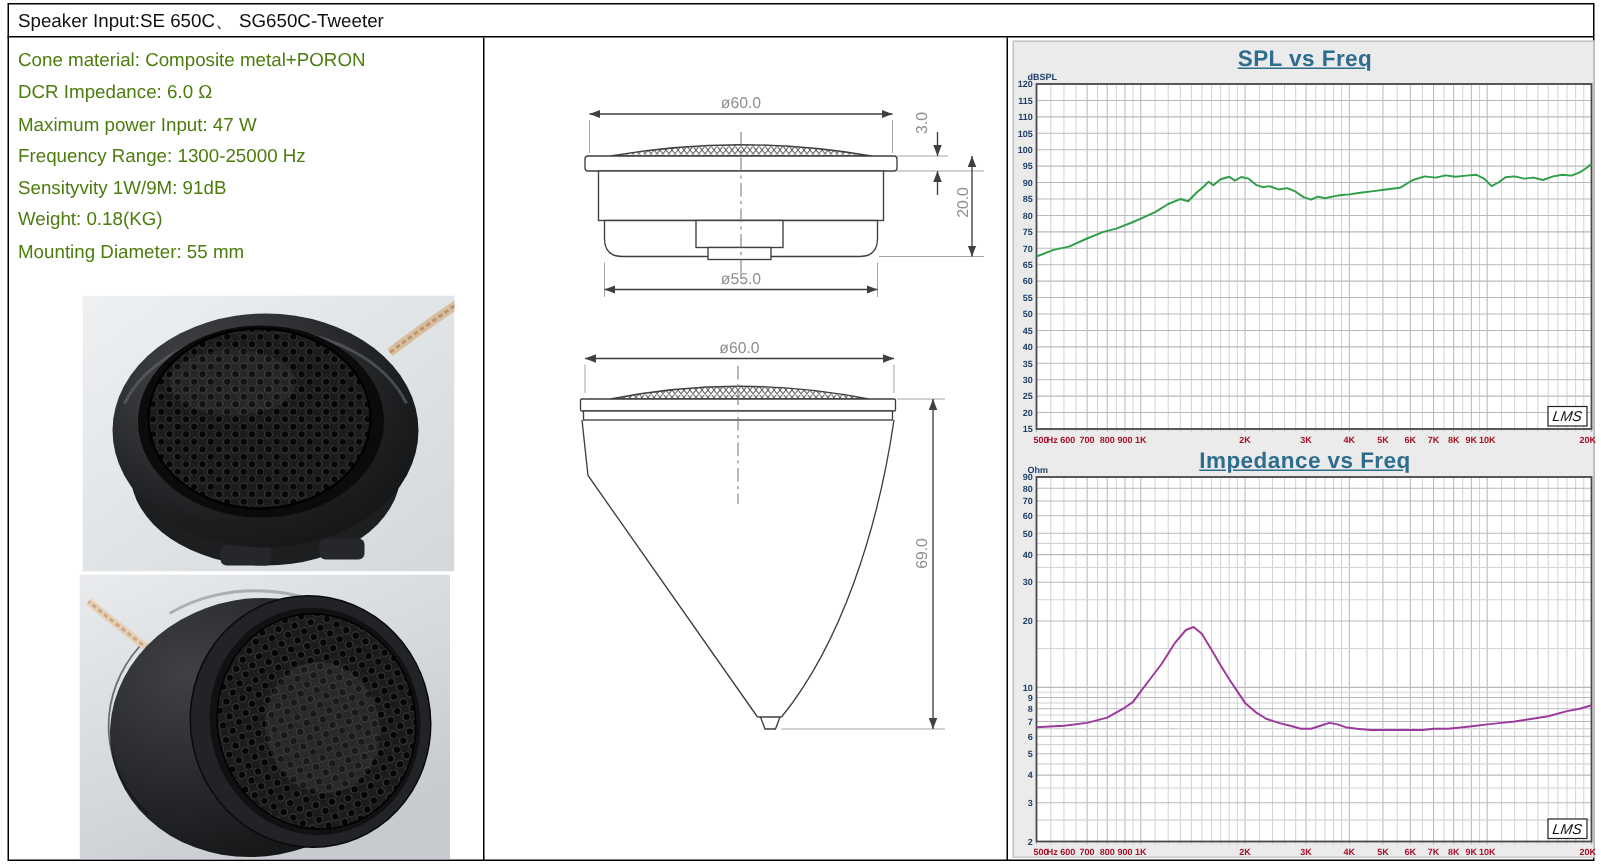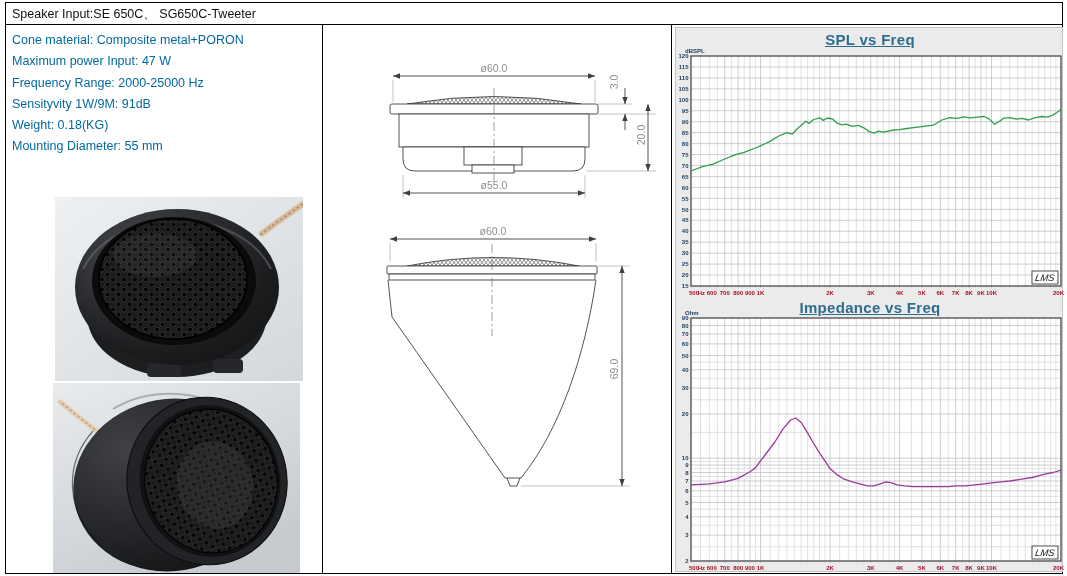--- a/index.html
+++ b/index.html
@@ -3,21 +3,21 @@
 <meta charset="utf-8">
 <style>
   html,body{margin:0;padding:0;background:#fff;}
   .page{position:relative;width:1067px;height:576px;background:#fff;
         font-family:"Liberation Sans",sans-serif;overflow:hidden;}
   .tbl-border{position:absolute;left:5px;top:2px;width:1056px;height:570px;border:1.5px solid #000;}
   .hline{position:absolute;left:5px;top:24px;width:1057px;border-top:1.5px solid #000;}
   .vline{position:absolute;top:25px;height:549px;border-left:1.5px solid #000;}
   .v1{left:322px;} .v2{left:671px;}
   .header-row{position:absolute;left:12px;top:6px;font-size:12.5px;color:#111;}
-  .specs{position:absolute;left:12px;top:30px;width:300px;font-size:12.5px;color:#0369a1;line-height:21.3px;}
+  .specs{position:absolute;left:12px;top:30px;width:300px;font-size:12.5px;color:#4d7c0f;line-height:21.3px;}
   .photo{position:absolute;}
   .drawings{position:absolute;left:324px;top:25px;}
   .chart-panel{position:absolute;left:675px;top:27px;width:388px;height:545px;
                background:#ebebeb;border:1px solid #c4c4c4;box-sizing:border-box;}
   .chart{position:relative;width:388px;}
   .chart-title{position:absolute;left:0;top:3px;width:100%;text-align:center;
                font-size:15px;font-weight:bold;color:#2e6d8e;text-decoration:underline;letter-spacing:.3px;}
   .chart svg{position:absolute;left:0;top:0;}
   .c0{height:268px;} .c1{height:278px;}
   text{font-family:"Liberation Sans",sans-serif;}
@@ -29,22 +29,23 @@
   <div class="tbl-border"></div>
   <div class="header-row">
     <span>Speaker Input:SE 650C、 SG650C-Tweeter</span>
   </div>
   <div class="hline"></div>
   <div class="vline v1"></div>
   <div class="vline v2"></div>
 
   <div class="specs">
     <div>Cone material: Composite metal+PORON</div>
+    <div>DCR Impedance: 6.0 Ω</div>
     <div>Maximum power Input: 47 W</div>
-    <div>Frequency Range: 2000-25000 Hz</div>
+    <div>Frequency Range: 1300-25000 Hz</div>
     <div>Sensityvity 1W/9M: 91dB</div>
     <div>Weight: 0.18(KG)</div>
     <div>Mounting Diameter: 55 mm</div>
   </div>
 
   <svg class="photo" style="left:55px;top:197px;" width="248" height="184" viewBox="0 0 248 184">
     <defs>
       <linearGradient id="bg1" x1="0" y1="0" x2="1" y2="1">
         <stop offset="0" stop-color="#eef0f2"></stop>
           <stop offset="1" stop-color="#d4d8db"></stop>

